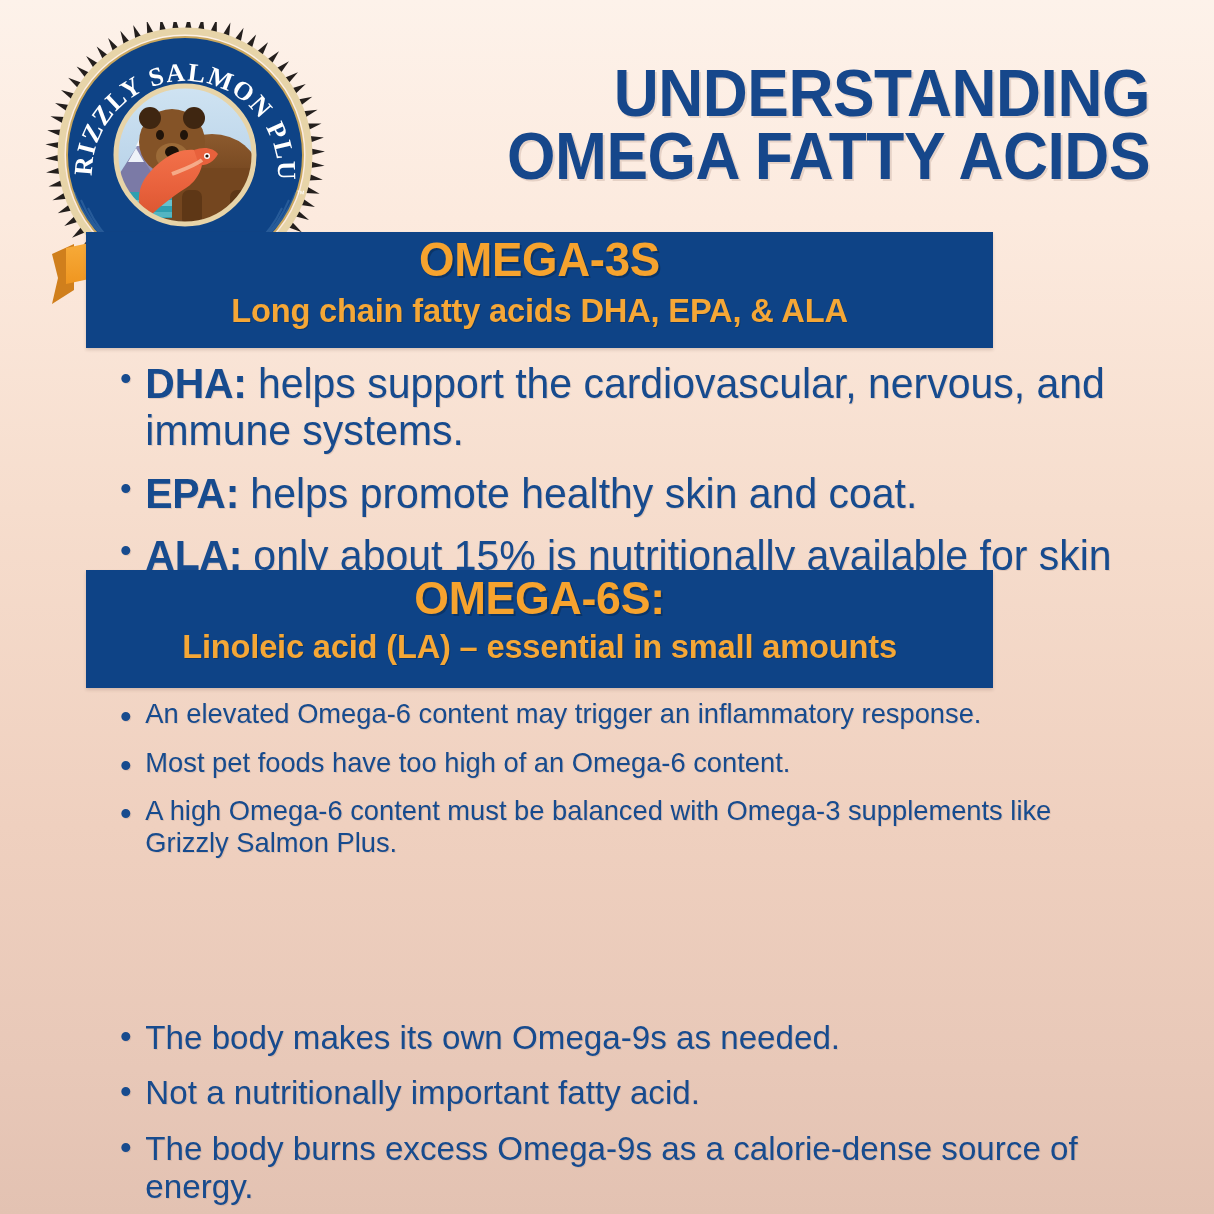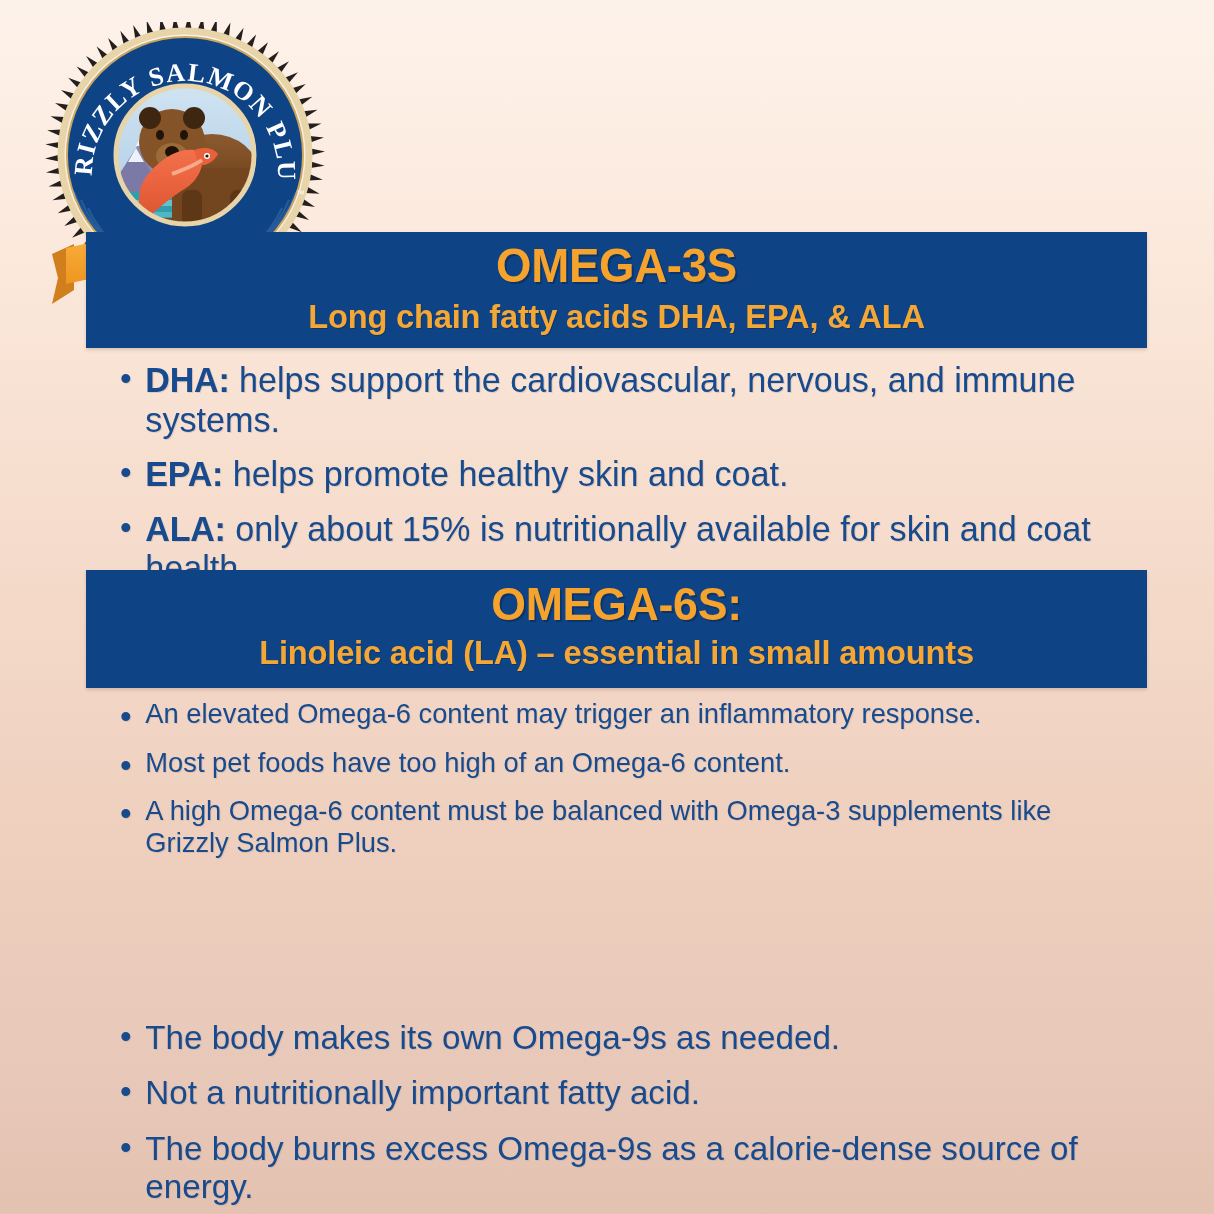--- a/index.html
+++ b/index.html
@@ -62,26 +62,25 @@
     display: block;
     transform: scaleX(0.93);
     transform-origin: right center;
     white-space: nowrap;
   }
 
   
   .banner {
     position: absolute;
     left: 86px;
-    width: 1061px;
+    width: 907px;
     background: #0e4386;
     box-sizing: border-box;
     text-align: center;
     box-shadow: 0 2px 3px rgba(150,120,105,0.30);
-    padding-top: 6px;
   }
   .banner-title {
     color: #f6a32e;
     font-weight: bold;
     font-size: 48px;
     line-height: 1.18;
     letter-spacing: -0.3px;
     text-shadow: 2px 2px 0 rgba(0,0,0,0.22);
     transform: scaleX(0.95);
   }
@@ -102,21 +101,21 @@
   #banner-omega6 .banner-title { font-size: 47px; }
   #banner-omega9 .banner-title { font-size: 46px; }
   #banner-omega9 .banner-sub  { font-size: 33px; }
 
   
   .bullets {
     position: absolute;
     left: 120px;
     width: 1040px;
     color: #174b8e;
-    font-size: 35px;
+    font-size: 42px;
     line-height: 1.13;
   }
   .bullet {
     display: block;
     position: relative;
     padding-left: 26px;
     margin-bottom: 15px;
     transform: scaleX(0.975);
     transform-origin: left center;
     text-shadow: 1px 1px 0 rgba(175,145,130,0.28);
@@ -312,20 +311,24 @@
           <path d="M 22,226 Q 141,196 260,226 L 260,262 Q 141,232 22,262 Z" fill="url(#ribbonGrad)"></path>
           <text font-family="Liberation Serif, serif" font-size="26" font-weight="bold" fill="#231f20" letter-spacing="0.5">
             <textPath href="#ribbonArc" startOffset="50%" text-anchor="middle">OMEGA FATTY ACIDS</textPath>
           </text>
         </g>
         <text x="141" y="272" text-anchor="middle" font-family="Liberation Sans, sans-serif" font-size="14" font-weight="bold" fill="#ffffff" letter-spacing="0.8">WILD-SOURCED</text>
       </svg>
     </div>
   </div>
 
+  <div class="title">
+    <span class="l">UNDERSTANDING</span>
+    <span class="l">OMEGA FATTY ACIDS</span>
+  </div>
 
   <div class="banner" id="banner-omega3">
     <div class="banner-title">OMEGA-3S</div>
     <div class="banner-sub">Long chain fatty acids DHA, EPA, &amp; ALA</div>
   </div>
   <div class="bullets" id="list-omega3">
     <span class="bullet"><b>DHA:</b><span> helps support the cardiovascular, nervous, and immune systems.</span></span>
     <span class="bullet"><b>EPA:</b><span> helps promote healthy skin and coat.</span></span>
     <span class="bullet"><b>ALA:</b><span> only about 15% is nutritionally available for skin and coat health.</span></span>
   </div>

